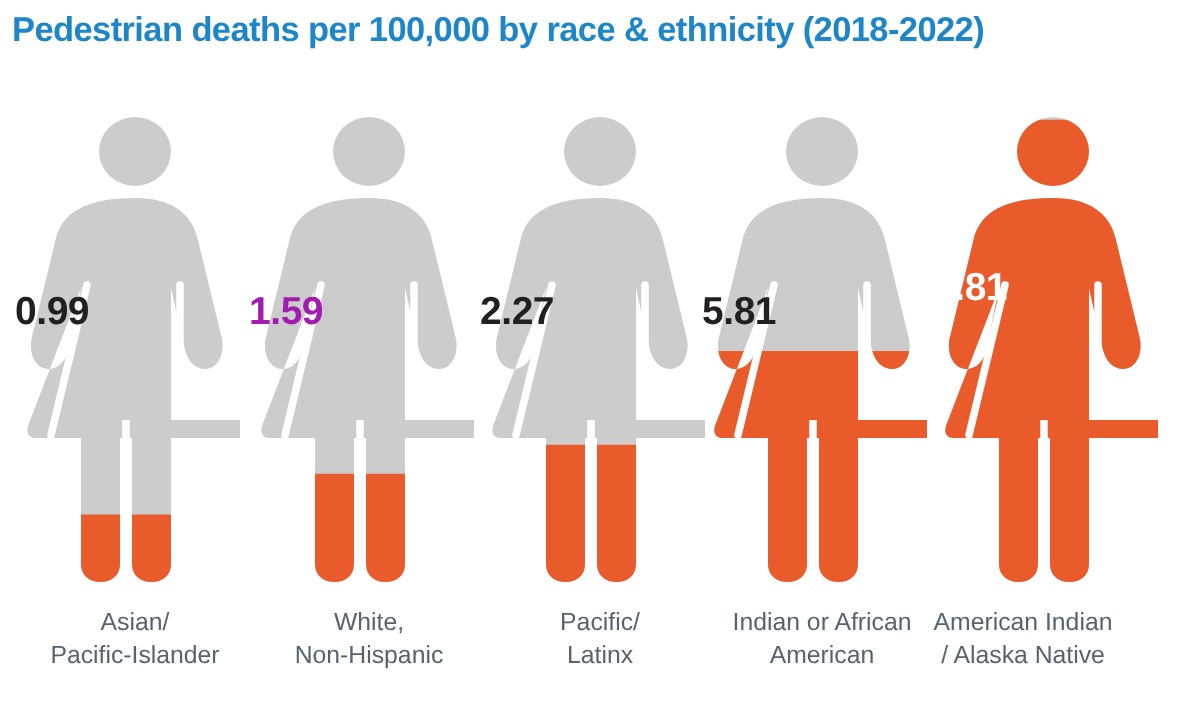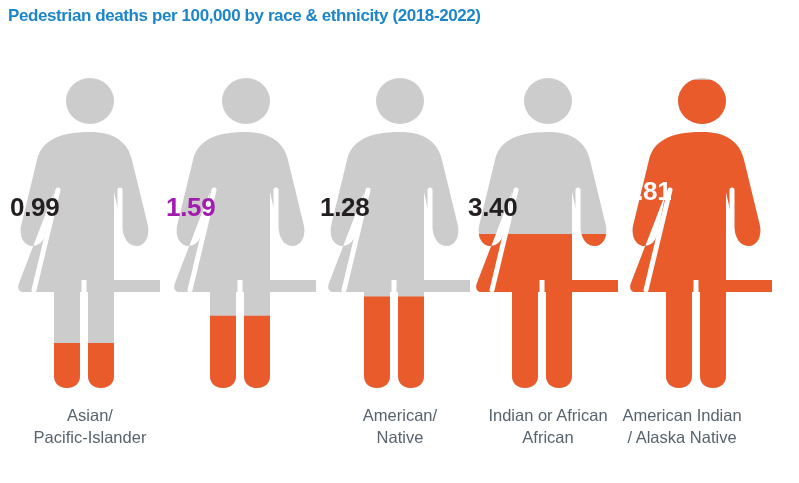--- a/index.html
+++ b/index.html
@@ -22,21 +22,21 @@
     width: 799px;
     height: 483px;
   }
 
   
   #chart-title {
     position: absolute;
     left: 8px;
     top: 6px;
     width: 784px;
-    font-size: 17px;
+    font-size: 23px;
     font-weight: bold;
     letter-spacing: -0.4px;
     color: #1d86c9;
     white-space: nowrap;
     line-height: 1.2;
   }
 
   
   #pictogram-row {
     position: absolute;
@@ -142,38 +142,38 @@
             </clipPath>
           </defs>
           <ellipse cx="80" cy="35" rx="24" ry="23" fill="#cccccc"></ellipse>
           <path d="M 80 66 C 104 66 118 76 122 94 L 138 160 C 140 172 134 180 127 180 C 120 180 115 175 113 166 L 104 126 L 104 214 L 150 214 L 150 226 L 104 226 L 104 310 C 104 318 98 322 91 322 C 84 322 78 318 78 310 L 78 226 L 70 226 L 70 310 C 70 318 64 322 57 322 C 50 322 44 318 44 310 L 44 226 L 13 226 C 9 226 7 222 9 217 L 44 126 L 36 166 C 34 175 29 180 22 180 C 15 180 9 172 11 160 L 27 94 C 31 76 47 66 80 66 Z" fill="#cccccc" fill-rule="evenodd"></path>
           <ellipse cx="80" cy="35" rx="24" ry="23" fill="#ea5b2b" clip-path="url(#fillclip2)"></ellipse>
           <path d="M 80 66 C 104 66 118 76 122 94 L 138 160 C 140 172 134 180 127 180 C 120 180 115 175 113 166 L 104 126 L 104 214 L 150 214 L 150 226 L 104 226 L 104 310 C 104 318 98 322 91 322 C 84 322 78 318 78 310 L 78 226 L 70 226 L 70 310 C 70 318 64 322 57 322 C 50 322 44 318 44 310 L 44 226 L 13 226 C 9 226 7 222 9 217 L 44 126 L 36 166 C 34 175 29 180 22 180 C 15 180 9 172 11 160 L 27 94 C 31 76 47 66 80 66 Z" fill="#ea5b2b" fill-rule="evenodd" clip-path="url(#fillclip2)"></path>
           <path d="M 48 124 L 24 224" stroke="#ffffff" stroke-width="5" stroke-linecap="round" fill="none"></path>
           <path d="M 110 124 L 110 178" stroke="#ffffff" stroke-width="5" stroke-linecap="round" fill="none"></path>
           <rect x="71.5" y="214" width="5" height="112" fill="#ffffff"></rect>
         </svg>
-        <div class="figure-value" style="top: 128px; color: rgb(35, 31, 32);">1.28</div>
+        <div class="figure-value" style="top: 128px; color: rgb(35, 31, 32);">2.27</div>
       </div>
       <div class="figure-group" style="left: 468px;">
         <svg class="figure-svg" viewBox="0 0 160 330">
           <defs>
             <clipPath id="fillclip3">
               <rect x="0" y="167.93" width="160" height="162.07"></rect>
             </clipPath>
           </defs>
           <ellipse cx="80" cy="35" rx="24" ry="23" fill="#cccccc"></ellipse>
           <path d="M 80 66 C 104 66 118 76 122 94 L 138 160 C 140 172 134 180 127 180 C 120 180 115 175 113 166 L 104 126 L 104 214 L 150 214 L 150 226 L 104 226 L 104 310 C 104 318 98 322 91 322 C 84 322 78 318 78 310 L 78 226 L 70 226 L 70 310 C 70 318 64 322 57 322 C 50 322 44 318 44 310 L 44 226 L 13 226 C 9 226 7 222 9 217 L 44 126 L 36 166 C 34 175 29 180 22 180 C 15 180 9 172 11 160 L 27 94 C 31 76 47 66 80 66 Z" fill="#cccccc" fill-rule="evenodd"></path>
           <ellipse cx="80" cy="35" rx="24" ry="23" fill="#ea5b2b" clip-path="url(#fillclip3)"></ellipse>
           <path d="M 80 66 C 104 66 118 76 122 94 L 138 160 C 140 172 134 180 127 180 C 120 180 115 175 113 166 L 104 126 L 104 214 L 150 214 L 150 226 L 104 226 L 104 310 C 104 318 98 322 91 322 C 84 322 78 318 78 310 L 78 226 L 70 226 L 70 310 C 70 318 64 322 57 322 C 50 322 44 318 44 310 L 44 226 L 13 226 C 9 226 7 222 9 217 L 44 126 L 36 166 C 34 175 29 180 22 180 C 15 180 9 172 11 160 L 27 94 C 31 76 47 66 80 66 Z" fill="#ea5b2b" fill-rule="evenodd" clip-path="url(#fillclip3)"></path>
           <path d="M 48 124 L 24 224" stroke="#ffffff" stroke-width="5" stroke-linecap="round" fill="none"></path>
           <path d="M 110 124 L 110 178" stroke="#ffffff" stroke-width="5" stroke-linecap="round" fill="none"></path>
           <rect x="71.5" y="214" width="5" height="112" fill="#ffffff"></rect>
         </svg>
-        <div class="figure-value" style="top: 128px; color: rgb(35, 31, 32);">3.40</div>
+        <div class="figure-value" style="top: 128px; color: rgb(35, 31, 32);">5.81</div>
       </div>
       <div class="figure-group" style="left: 622px;">
         <svg class="figure-svg" viewBox="0 0 160 330">
           <defs>
             <clipPath id="fillclip4">
               <rect x="0" y="13.860000000000014" width="160" height="316.14"></rect>
             </clipPath>
           </defs>
           <ellipse cx="80" cy="35" rx="24" ry="23" fill="#cccccc"></ellipse>
           <path d="M 80 66 C 104 66 118 76 122 94 L 138 160 C 140 172 134 180 127 180 C 120 180 115 175 113 166 L 104 126 L 104 214 L 150 214 L 150 226 L 104 226 L 104 310 C 104 318 98 322 91 322 C 84 322 78 318 78 310 L 78 226 L 70 226 L 70 310 C 70 318 64 322 57 322 C 50 322 44 318 44 310 L 44 226 L 13 226 C 9 226 7 222 9 217 L 44 126 L 36 166 C 34 175 29 180 22 180 C 15 180 9 172 11 160 L 27 94 C 31 76 47 66 80 66 Z" fill="#cccccc" fill-rule="evenodd"></path>
@@ -185,27 +185,31 @@
         </svg>
         <div class="figure-value" style="top: 112px; color: rgb(255, 255, 255);">6.81</div>
       </div>
     </div>
 
   <div id="labels-row">
       <div class="cat-label" style="left: -5px;">
         <span class="line">Asian/</span>
         <span class="line">Pacific-Islander</span>
       </div>
+      <div class="cat-label" style="left: 151px;">
+        <span class="line">White,</span>
+        <span class="line">Non-Hispanic</span>
+      </div>
       <div class="cat-label" style="left: 305px;">
-        <span class="line">American/</span>
-        <span class="line">Native</span>
+        <span class="line">Pacific/</span>
+        <span class="line">Latinx</span>
       </div>
       <div class="cat-label" style="left: 453px;">
         <span class="line">Indian or African</span>
-        <span class="line">African</span>
+        <span class="line">American</span>
       </div>
       <div class="cat-label" style="left: 587px;">
         <span class="line">American Indian</span>
         <span class="line">/ Alaska Native</span>
       </div>
     </div>
 
 </div>
 
 </body></html>

